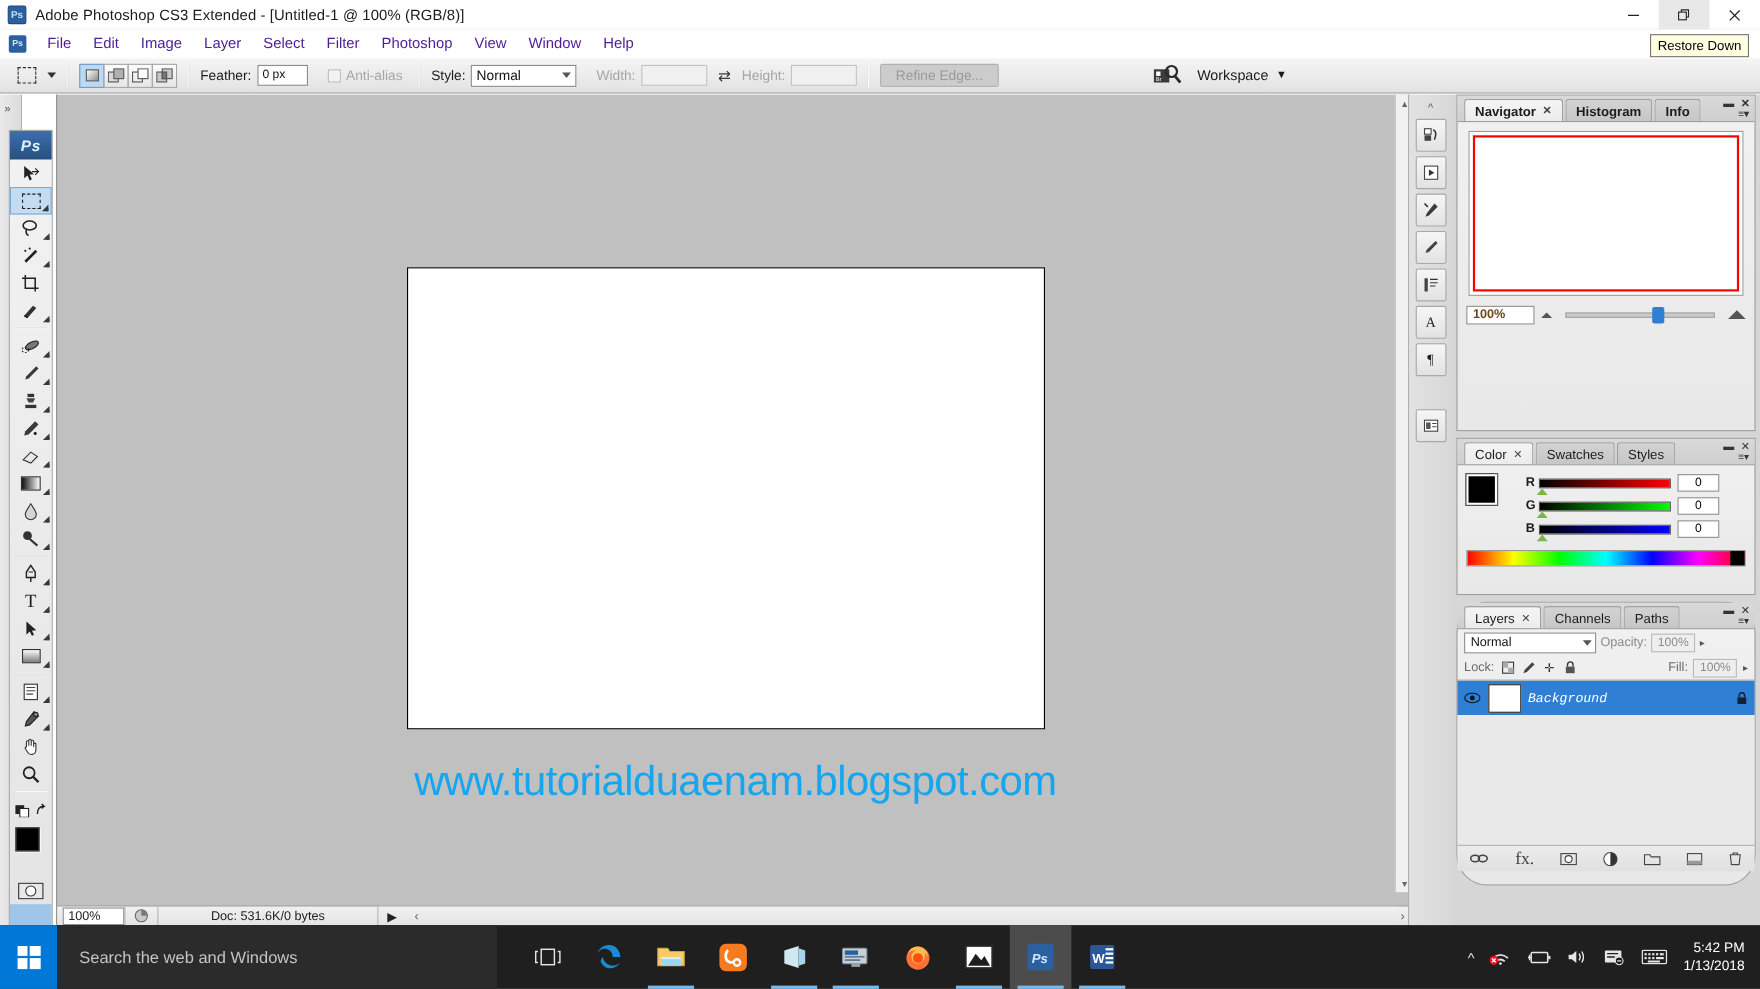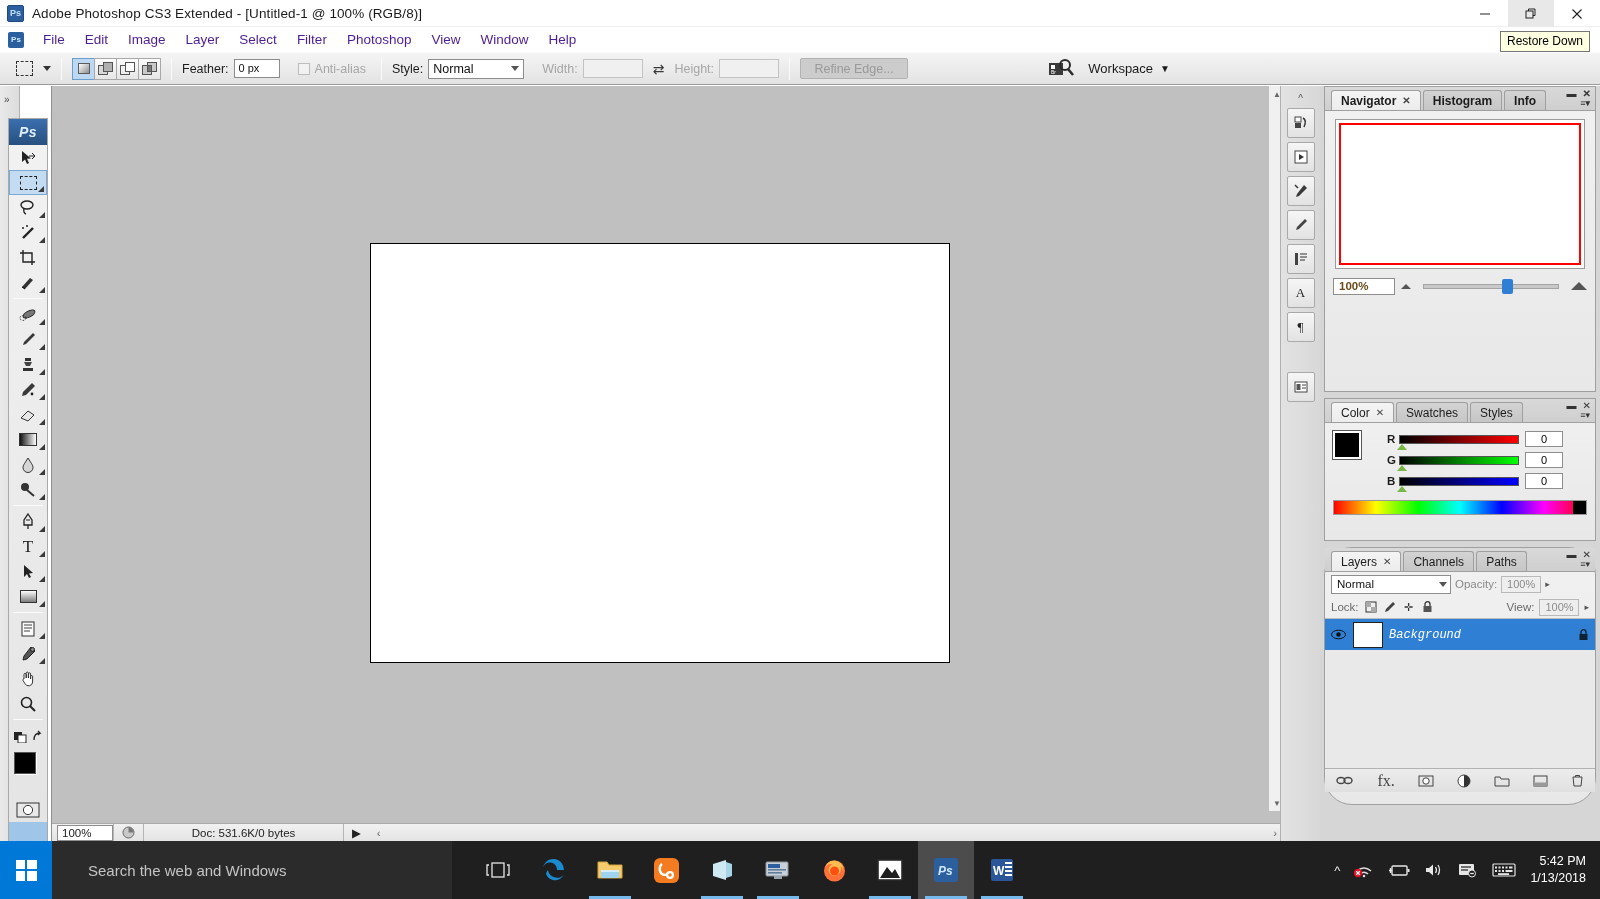--- a/index.html
+++ b/index.html
@@ -335,21 +335,21 @@
   }
   .startbtn {
     width: 52px; height: 58px; display: flex; align-items: center; justify-content: center;
     background: #0078d7;
   }
   .winlogo { width: 21px; height: 21px; display: grid; grid-template-columns: 1fr 1fr;
              grid-template-rows: 1fr 1fr; gap: 2px; }
   .winlogo div { background: #fff; }
   .searchbox {
     width: 400px; height: 58px; background: #2b2b2b; display: flex; align-items: center;
-    padding-left: 36px; color: #c4c4c4; font-size: 15px;
+    padding-left: 20px; color: #c4c4c4; font-size: 15px;
   }
   .tb-icons { display: flex; align-items: center; margin-left: 18px; gap: 0px; }
   .tb-app {
     width: 56px; height: 58px; display: flex; align-items: center; justify-content: center;
     position: relative;
   }
   .tb-app.active { background: #4c4c4c; }
   .tb-app .underline {
     position: absolute; bottom: 0; left: 7px; right: 7px; height: 3px; background: #76b9ed;
   }
@@ -645,20 +645,21 @@
       <svg width="24" height="16" viewBox="0 0 24 16">
           <rect x="1" y="1" width="22" height="14" fill="#e8e8e8" stroke="#333"></rect>
           <circle cx="12" cy="8" r="4.6" fill="#fff" stroke="#333"></circle>
         </svg>
     </div>
     <div class="screenmode"></div>
   </div>
 
   <div class="docarea">
     <div class="canvas"></div>
+    <div class="watermark">www.tutorialduaenam.blogspot.com</div>
 
     <div class="vscroll">
       <div class="arrow">▲</div>
       <div class="arrow bot">▼</div>
     </div>
     <div class="hscroll"></div>
 
     <div class="statusbar">
       <div class="sb-zoom">100%</div>
       <div class="sb-cell">
@@ -854,21 +855,21 @@
               <path d="M9 1 L11 3 L4 10 L1 11 L2 8 Z" fill="#444"></path>
             </svg>
         </span>
         <span class="lock-ico">✛</span>
         <span class="lock-ico">
           <svg width="11" height="12" viewBox="0 0 11 12">
               <path d="M3 5 L3 3.2 A2.5 2.5 0 0 1 8 3.2 L8 5" fill="none" stroke="#333" stroke-width="1.3"></path>
               <rect x="1.5" y="5" width="8" height="6" fill="#555"></rect>
             </svg>
         </span>
-        <span style="margin-left:auto;">View:</span>
+        <span style="margin-left:auto;">Fill:</span>
         <div class="num-field">100%</div>
         <span style="font-size:9px;color:#555;">▸</span>
       </div>
 
       <div class="layer-item">
         <span class="eye-ico">
           <svg width="15" height="11" viewBox="0 0 15 11">
               <ellipse cx="7.5" cy="5.5" rx="7" ry="4.3" fill="none" stroke="#111"></ellipse>
               <circle cx="7.5" cy="5.5" r="2.2" fill="#111"></circle>
             </svg>

